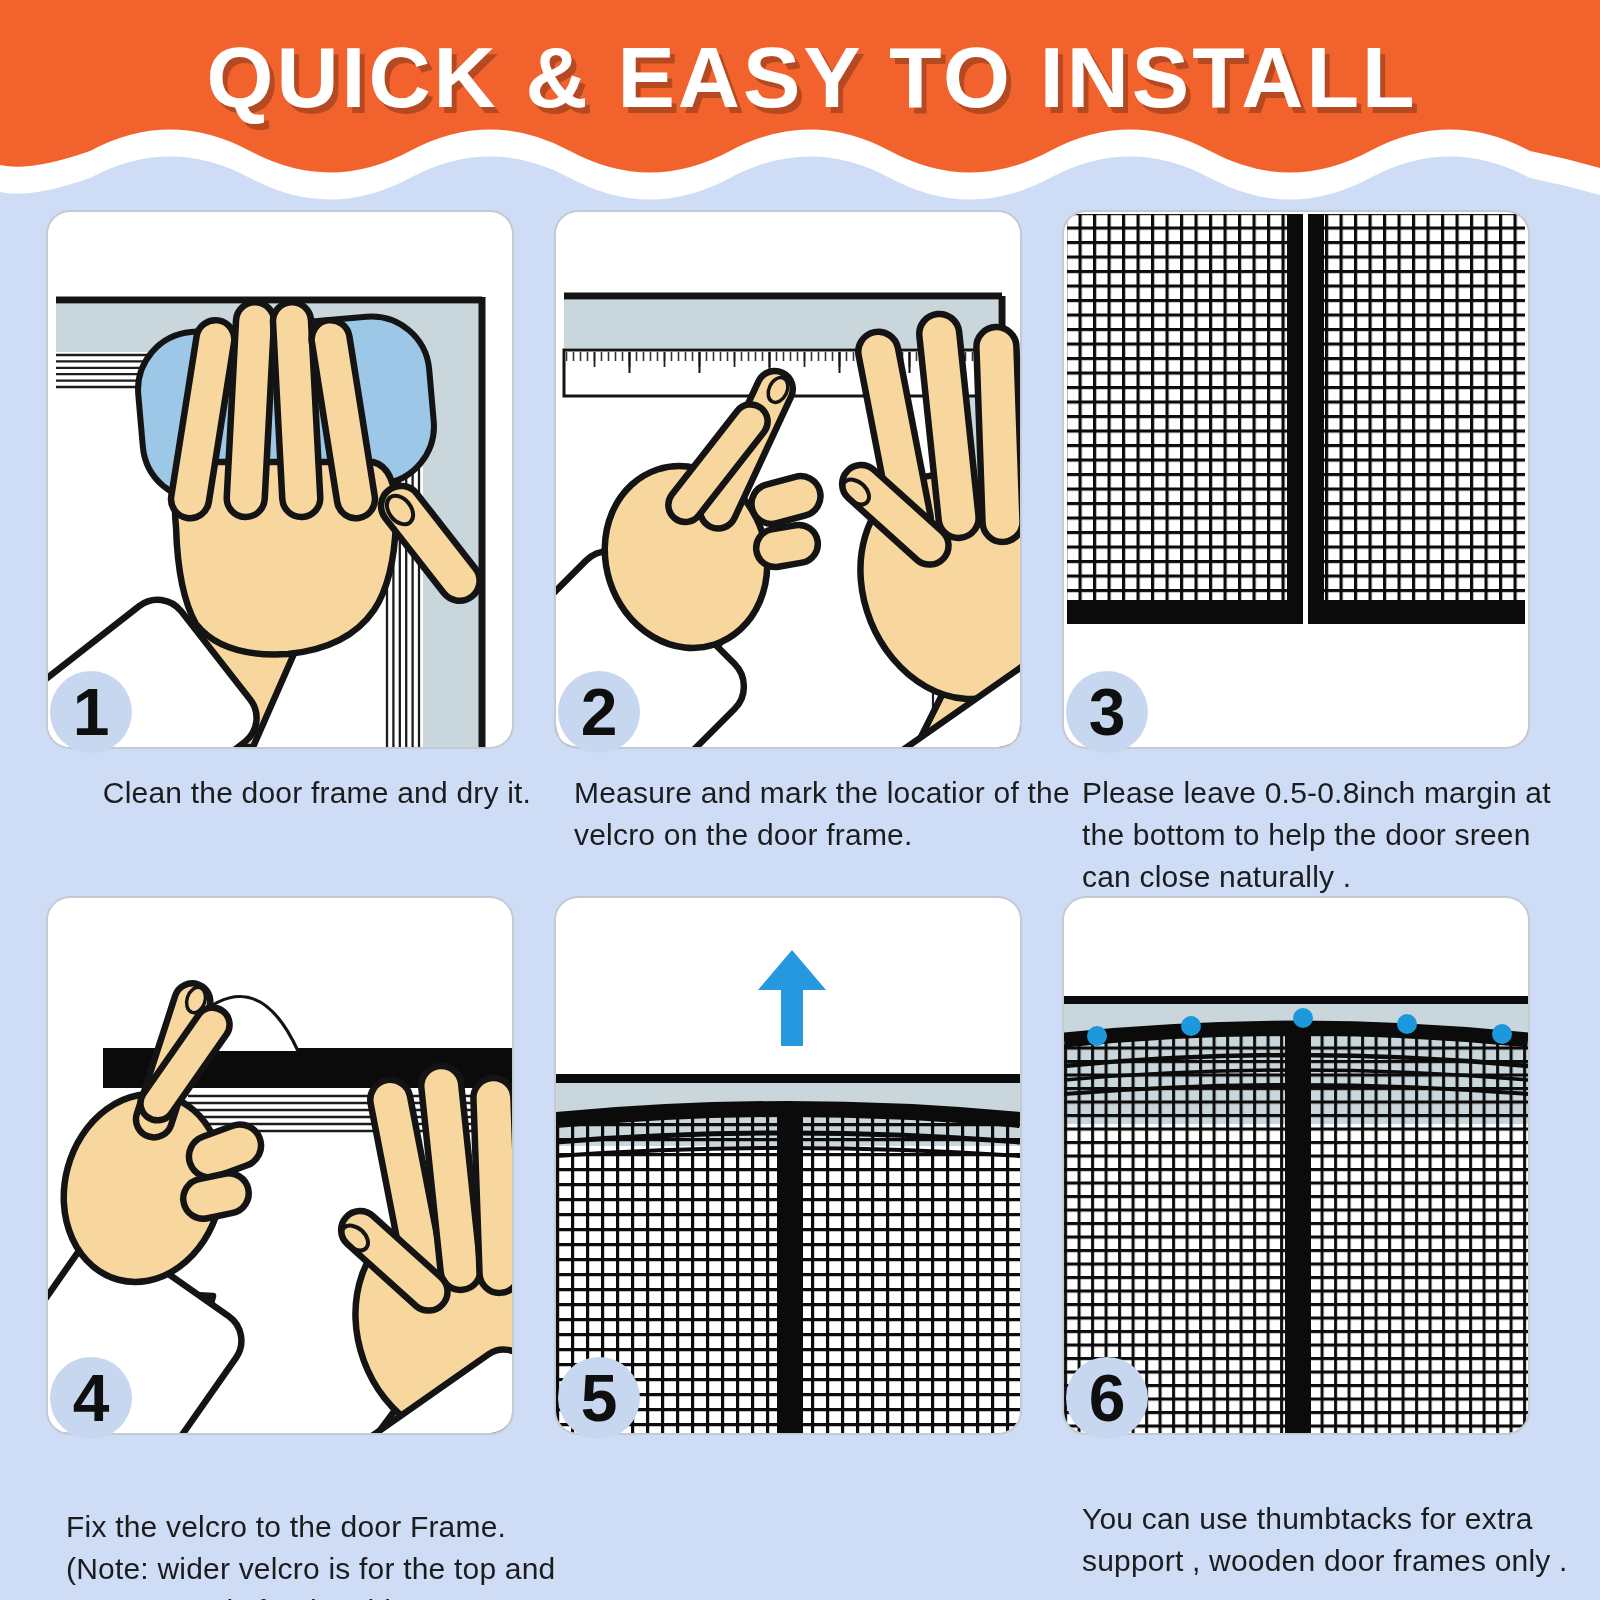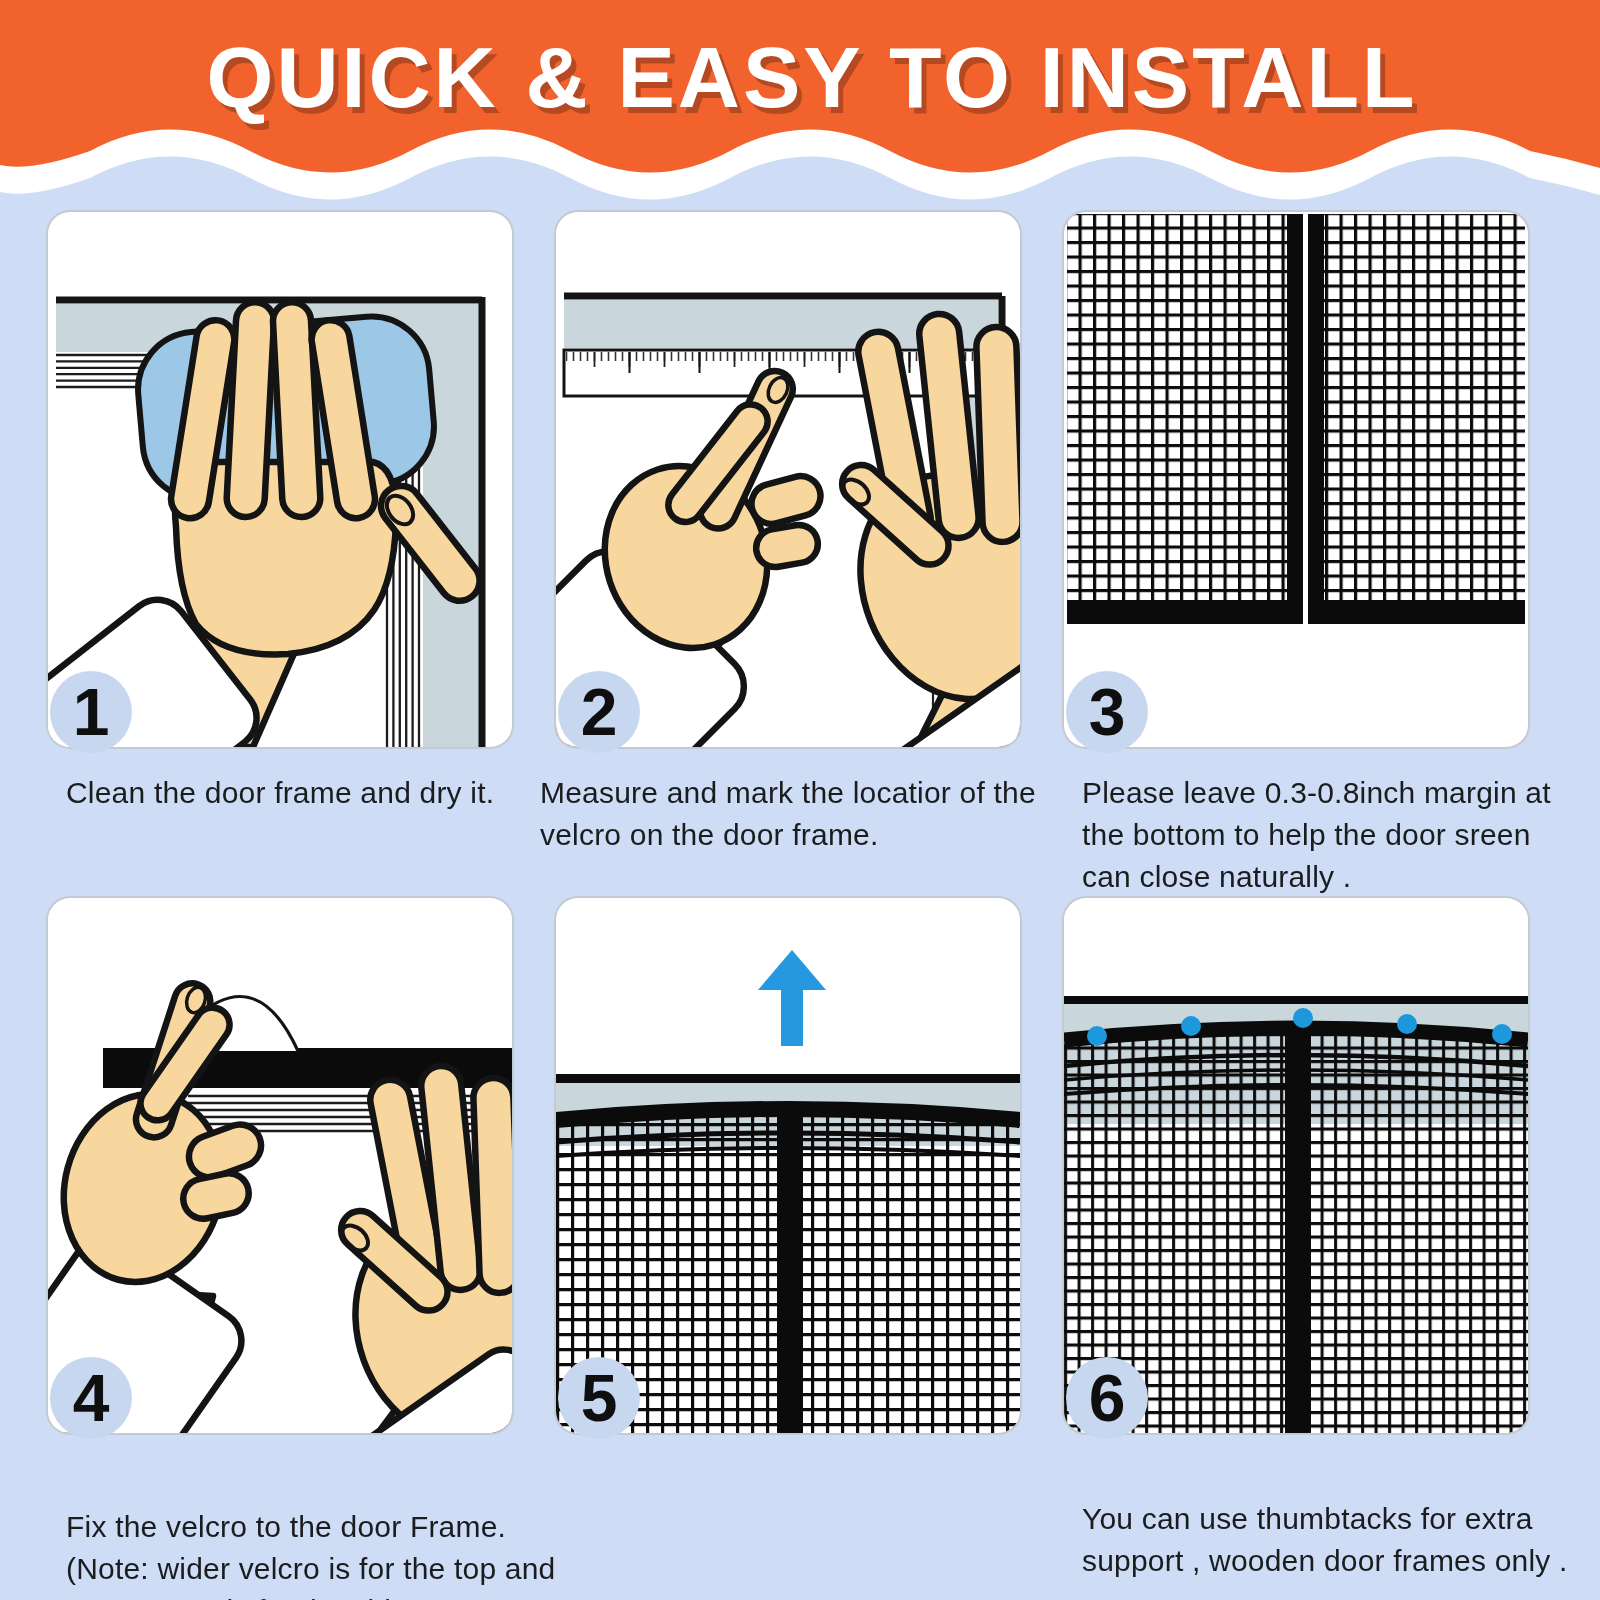--- a/index.html
+++ b/index.html
@@ -17,21 +17,21 @@
         box-shadow:0 0 0 2px #C4CAD3;}
   .card svg{display:block;width:464px;height:535px;}
   .badge{position:absolute;left:2px;bottom:-6px;width:82px;height:82px;border-radius:50%;
          background:#C7D7EF;display:flex;align-items:center;justify-content:center;}
   .badge span{font-size:66px;font-weight:700;color:#0f0f0f;line-height:1;}
   .p1{left:48px;top:212px;} .p2{left:556px;top:212px;} .p3{left:1064px;top:212px;}
   .p4{left:48px;top:898px;} .p5{left:556px;top:898px;} .p6{left:1064px;top:898px;}
   
   .caption{position:absolute;width:502px;margin:0;font-size:30px;line-height:42px;
            color:#1A1C1E;letter-spacing:0.2px;}
-  .c1{left:66px;top:772px;} .c2{left:540px;top:772px;} .c3{left:1082px;top:772px;}
+  .c1{left:66px;top:772px;text-align:center;} .c2{left:574px;top:772px;} .c3{left:1082px;top:772px;}
   .c4{left:66px;top:1506px;} .c5{left:574px;top:1458px;} .c6{left:1082px;top:1458px;margin-top:40px;}
 </style>
 </head>
 <body>
 
 <div class="poster">
 
   <div class="header">
     <svg width="1600" height="210" viewBox="0 0 1600 210">
       <path transform="translate(0,27)" fill="#ffffff" d="M0 0 H1600 V168 Q1565 158 1530 151 Q1450 108 1370 151 Q1290 194 1210 151 Q1130 108 1050 151 Q970 194 890 151 Q810 108 730 151 Q650 194 570 151 Q490 108 410 151 Q330 194 250 151 Q170 108 90 151 Q30 172 0 165 Z"></path>
@@ -239,17 +239,17 @@
         </g>
       </svg>
     </div>
     <div class="badge">
       <span>6</span>
     </div>
   </section>
 
   <p class="caption c1">Clean the door frame and dry it.</p>
   <p class="caption c2">Measure and mark the locatior of the velcro on the door frame.</p>
-  <p class="caption c3">Please leave 0.3-0.8inch margin at the bottom to help the door sreen can close naturally .</p>
+  <p class="caption c3">Please leave 0.5-0.8inch margin at the bottom to help the door sreen can close naturally .</p>
   <p class="caption c4">Fix the velcro to the door Frame. (Note: wider velcro is for the top and narrow one is for the sides.</p>
   <p class="caption c6">You can use thumbtacks for extra support , wooden door frames only .</p>
 
 </div>
 
 </body></html>

